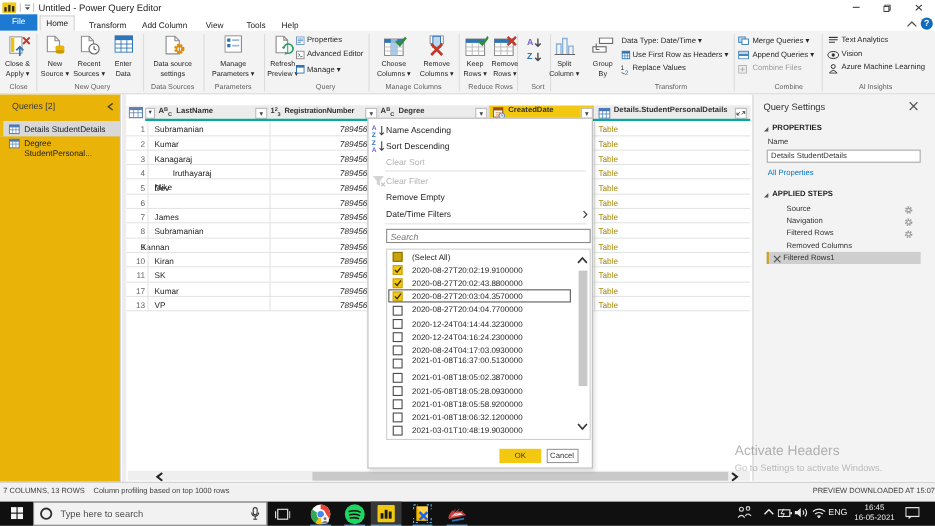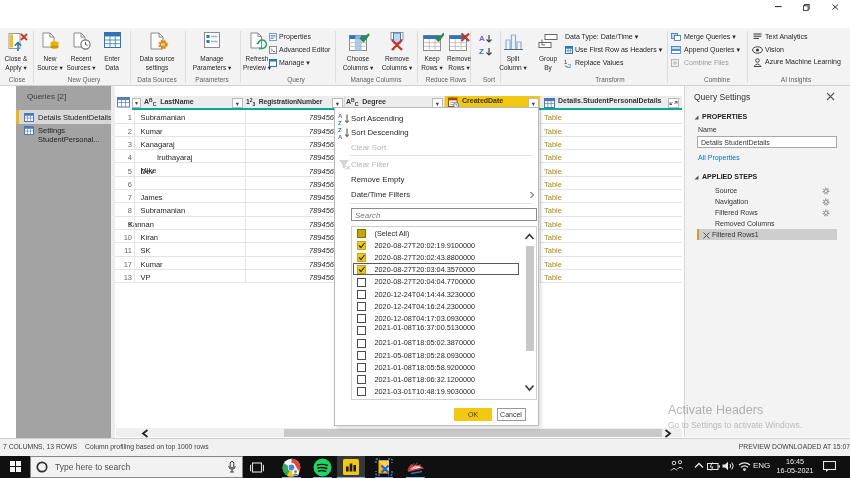--- a/index.html
+++ b/index.html
@@ -1,29 +1,57 @@
 <!DOCTYPE html>
 <html><head><meta charset="utf-8"><style>
 *{margin:0;padding:0;box-sizing:border-box}
 html,body{width:850px;height:478px;overflow:hidden;background:#fff;font-family:"Liberation Sans",sans-serif}
 .a{position:absolute}
 </style></head><body>
 <div class="a" style="left:0;top:0;width:850px;height:478px;background:#fff">
 
+<div class="a" style="left:0;top:0;width:850px;height:13px;background:#fff">
+ <svg class="a" style="left:2px;top:2px" width="13" height="10">
+        <rect x="0" y="0" width="13" height="10" rx="1" fill="#f2c811"></rect>
+        <rect x="2" y="4.5" width="2" height="4" fill="#252525"></rect>
+        <rect x="5.5" y="2.5" width="2" height="6" fill="#252525"></rect>
+        <rect x="9" y="3.5" width="2" height="5" fill="#252525"></rect>
+      </svg>
+ <div class="a" style="left:17.5px;top:2.5px;width:1px;height:8px;background:#c8c8c8"></div>
+ <svg class="a" style="left:22px;top:4px" width="6" height="6">
+        <path d="M0.5 0.5 L5.5 0.5" stroke="#444" stroke-width="1"></path>
+        <path d="M0.8 2.5 L3 5 L5.2 2.5 Z" fill="#444"></path>
+      </svg>
+ <div class="a" style="left:30px;top:2.5px;width:1px;height:8px;background:#c8c8c8"></div>
+ <div class="a" style="left:35px;top:2.2px;font-size:8.6px;color:#252525">Untitled - Power Query Editor</div>
+</div>
  <svg class="a" style="left:775px;top:6px" width="7" height="2">
       <rect width="6.5" height="1.1" fill="#333"></rect>
     </svg>
  <svg class="a" style="left:803px;top:4px" width="7" height="7">
       <rect x="1.6" y="0.5" width="4.6" height="4.6" fill="none" stroke="#333" stroke-width="0.9"></rect>
       <rect x="0.5" y="1.8" width="4.6" height="4.6" fill="#fff" stroke="#333" stroke-width="0.9"></rect>
     </svg>
  <svg class="a" style="left:832px;top:4px" width="7" height="6">
       <path d="M0.5 0.5 L6 5.5 M6 0.5 L0.5 5.5" stroke="#333" stroke-width="1"></path>
     </svg>
 
+<div class="a" style="left:0;top:13px;width:850px;height:15px;background:#fff">
+ <div class="a" style="left:0;top:0;width:34px;height:14.5px;background:#1d7ad3;color:#fff;font-size:7.5px;text-align:center;line-height:14px">File</div>
+ <div class="a" style="left:36px;top:0.5px;width:32px;height:14.5px;background:#f6f6f6;border:1px solid #d5d5d5;border-bottom:none;color:#222;font-size:7.5px;text-align:center;line-height:13.5px">Home</div>
+ <div class="a" style="left:81px;top:5px;font-size:7.5px;color:#222">Transform</div>
+ <div class="a" style="left:129px;top:5px;font-size:7.5px;color:#222">Add Column</div>
+ <div class="a" style="left:187px;top:5px;font-size:7.5px;color:#222">View</div>
+ <div class="a" style="left:224px;top:5px;font-size:7.5px;color:#222">Tools</div>
+ <div class="a" style="left:256px;top:5px;font-size:7.5px;color:#222">Help</div>
+ <svg class="a" style="left:824px;top:6px" width="10" height="6">
+        <path d="M1 5 L5 1 L9 5" stroke="#555" stroke-width="1.2" fill="none"></path>
+      </svg>
+ <div class="a" style="left:837px;top:3px;width:11px;height:11px;border-radius:50%;background:#0f6cbd;color:#fff;font-size:8px;font-weight:bold;text-align:center;line-height:11px">?</div>
+</div>
 <div class="a" style="left:0;top:28px;width:850px;height:58px;background:#f3f3f3;border-bottom:1px solid #d0d0d0">
 <div class="a" style="left:33px;top:3px;width:1px;height:52px;background:#dcdcdc"></div>
 <div class="a" style="left:130px;top:3px;width:1px;height:52px;background:#dcdcdc"></div>
 <div class="a" style="left:185px;top:3px;width:1px;height:52px;background:#dcdcdc"></div>
 <div class="a" style="left:240px;top:3px;width:1px;height:52px;background:#dcdcdc"></div>
 <div class="a" style="left:335px;top:3px;width:1px;height:52px;background:#dcdcdc"></div>
 <div class="a" style="left:417px;top:3px;width:1px;height:52px;background:#dcdcdc"></div>
 <div class="a" style="left:470px;top:3px;width:1px;height:52px;background:#dcdcdc"></div>
 <div class="a" style="left:500px;top:3px;width:1px;height:52px;background:#dcdcdc"></div>
 <div class="a" style="left:667px;top:3px;width:1px;height:52px;background:#dcdcdc"></div>
@@ -196,40 +224,40 @@
         <circle cx="5.5" cy="4" r="1.5" fill="#333"></circle>
       </svg>
 <div class="a" style="left:765px;top:18px;font-size:7px;color:#262626">Vision</div>
 <svg class="a" style="left:753px;top:30px" width="9" height="9">
         <circle cx="4.5" cy="2.5" r="1.8" fill="none" stroke="#333" stroke-width="0.9"></circle>
         <path d="M1 8.5 Q4.5 3.5 8 8.5 Z" fill="none" stroke="#333" stroke-width="0.9"></path>
       </svg>
 <div class="a" style="left:765px;top:30px;font-size:7px;color:#262626">Azure Machine Learning</div>
 </div>
 <div class="a" style="left:0;top:86px;width:850px;height:352px;background:#fff">
-<div class="a" style="left:16px;top:0;width:110px;height:352px;background:#a3a3a3;border-right:1px solid #d7d7d7">
+<div class="a" style="left:0;top:0;width:110px;height:352px;background:#eab308;border-right:1px solid #d7d7d7">
  <div class="a" style="left:11px;top:6px;font-size:8px;color:#3a3a3a">Queries [2]</div>
  <svg class="a" style="left:97px;top:7px" width="7" height="8">
           <path d="M5.5 1 L1.5 4 L5.5 7" stroke="#444" stroke-width="1.3" fill="none"></path>
         </svg>
  <div class="a" style="left:0;top:24px;width:110px;height:13.5px;background:#d8d8d8">
    <div class="a" style="left:0;top:0;width:3px;height:13.5px;background:#eab90c"></div>
  </div>
 <svg class="a" style="left:8px;top:26.5px" width="10" height="9">
           <rect x="0.5" y="0.5" width="9" height="8" fill="#fff" stroke="#4a7ab5" stroke-width="1"></rect>
           <rect x="0.5" y="0.5" width="9" height="2.3" fill="#4a7ab5"></rect>
           <path d="M0.5 5 H9.5 M3.5 2.8 V8.5 M6.5 2.8 V8.5" stroke="#4a7ab5" stroke-width="0.6"></path>
         </svg>
 <div class="a" style="left:22px;top:26.5px;font-size:7.5px;color:#222">Details StudentDetails</div>
 <svg class="a" style="left:8px;top:39.5px" width="10" height="9">
           <rect x="0.5" y="0.5" width="9" height="8" fill="#fff" stroke="#4a7ab5" stroke-width="1"></rect>
           <rect x="0.5" y="0.5" width="9" height="2.3" fill="#4a7ab5"></rect>
           <path d="M0.5 5 H9.5 M3.5 2.8 V8.5 M6.5 2.8 V8.5" stroke="#4a7ab5" stroke-width="0.6"></path>
         </svg>
-<div class="a" style="left:22px;top:40px;font-size:7.5px;color:#222">Settings StudentPersonal...</div>
+<div class="a" style="left:22px;top:40px;font-size:7.5px;color:#222">Degree StudentPersonal...</div>
 </div>
 <div class="a" style="left:111px;top:0;width:4px;height:352px;background:#ededed"></div>
 <div class="a" style="left:115px;top:0;width:567px;height:352px;background:#fff">
 <div class="a" style="left:0;top:10px;width:567px;height:12px;background:#ececec"></div>
 <div class="a" style="left:0;top:10px;width:18.5px;height:12px;background:#f7f7f7"></div>
 <svg class="a" style="left:1.5px;top:11px" width="14" height="11">
           <rect x="0.5" y="0.5" width="12" height="9.5" fill="#fff" stroke="#5b7fae" stroke-width="1"></rect>
           <rect x="0.5" y="0.5" width="12" height="2.6" fill="#5b7fae"></rect>
           <path d="M0.5 5.5 H12.5 M4.5 3 V10 M8.5 3 V10" stroke="#5b7fae" stroke-width="0.7"></path>
         </svg>
@@ -387,21 +415,21 @@
 <div class="a" style="left:284px;top:342.5px;width:378px;height:8px;background:#c9c9c9"></div>
 <svg class="a" style="left:663px;top:343px" width="9" height="9">
         <path d="M2.5 1 L7 4.5 L2.5 8" stroke="#222" stroke-width="1.8" fill="none"></path>
       </svg>
 <div class="a" style="left:334px;top:21px;width:205px;height:319px;background:#fff;border:1px solid #bbb;box-shadow:2px 2px 4px rgba(0,0,0,0.15)">
 <svg class="a" style="left:2.5px;top:4px" width="13" height="13">
           <text x="0" y="6" font-size="6" fill="#7b5cd6" font-weight="bold">A</text>
           <text x="0" y="12.5" font-size="6" fill="#2e75b6" font-weight="bold">Z</text>
           <path d="M9 2.5 L9 10.5 M7 8.6 L9 10.5 L11 8.6" stroke="#444" stroke-width="1" fill="none"></path>
         </svg>
-<div class="a" style="left:16px;top:6px;font-size:7.8px;color:#262626">Sort Ascending</div>
+<div class="a" style="left:16px;top:6px;font-size:7.8px;color:#262626">Name Ascending</div>
 <svg class="a" style="left:2.5px;top:18px" width="13" height="13">
           <text x="0" y="6" font-size="6" fill="#2e75b6" font-weight="bold">Z</text>
           <text x="0" y="12.5" font-size="6" fill="#7b5cd6" font-weight="bold">A</text>
           <path d="M9 2.5 L9 10.5 M7 8.6 L9 10.5 L11 8.6" stroke="#444" stroke-width="1" fill="none"></path>
         </svg>
 <div class="a" style="left:16px;top:20.3px;font-size:7.8px;color:#262626">Sort Descending</div>
 <div class="a" style="left:16px;top:34.7px;font-size:7.8px;color:#b4b4b4">Clear Sort</div>
 <div class="a" style="left:15px;top:46.5px;width:183px;height:1px;background:#e2e2e2"></div>
 <svg class="a" style="left:3px;top:51px" width="13" height="11">
           <path d="M1 1 L11 1 L7.5 5.5 L7.5 10 L4.5 8.5 L4.5 5.5 Z" fill="#d4d4d4"></path>
@@ -435,21 +463,21 @@
         </svg>
 <div class="a" style="left:39.5px;top:157.1px;font-size:7.3px;color:#262626">2020-08-27T20:03:04.3570000</div>
 <div class="a" style="left:17.5px;top:155.1px;width:166px;height:12.4px;border:1px solid #5a5a5a"></div>
 <div class="a" style="left:22px;top:169.5px;width:9px;height:9px;background:#fff;border:1px solid #4a4a4a"></div>
 <div class="a" style="left:39.5px;top:169.3px;font-size:7.3px;color:#262626">2020-08-27T20:04:04.7700000</div>
 <div class="a" style="left:22px;top:181.7px;width:9px;height:9px;background:#fff;border:1px solid #4a4a4a"></div>
 <div class="a" style="left:39.5px;top:181.5px;font-size:7.3px;color:#262626">2020-12-24T04:14:44.3230000</div>
 <div class="a" style="left:22px;top:193.9px;width:9px;height:9px;background:#fff;border:1px solid #4a4a4a"></div>
 <div class="a" style="left:39.5px;top:193.7px;font-size:7.3px;color:#262626">2020-12-24T04:16:24.2300000</div>
 <div class="a" style="left:22px;top:206.1px;width:9px;height:9px;background:#fff;border:1px solid #4a4a4a"></div>
-<div class="a" style="left:39.5px;top:205.9px;font-size:7.3px;color:#262626">2020-12-08T04:17:03.0930000</div>
+<div class="a" style="left:39.5px;top:205.9px;font-size:7.3px;color:#262626">2020-08-24T04:17:03.0930000</div>
 <div class="a" style="left:22px;top:218.3px;width:9px;height:9px;background:#fff;border:1px solid #4a4a4a"></div>
 <div class="a" style="left:39.5px;top:215px;font-size:7.3px;color:#262626">2021-01-08T16:37:00.5130000</div>
 <div class="a" style="left:22px;top:230.5px;width:9px;height:9px;background:#fff;border:1px solid #4a4a4a"></div>
 <div class="a" style="left:39.5px;top:230.3px;font-size:7.3px;color:#262626">2021-01-08T18:05:02.3870000</div>
 <div class="a" style="left:22px;top:242.7px;width:9px;height:9px;background:#fff;border:1px solid #4a4a4a"></div>
 <div class="a" style="left:39.5px;top:242.5px;font-size:7.3px;color:#262626">2021-05-08T18:05:28.0930000</div>
 <div class="a" style="left:22px;top:254.9px;width:9px;height:9px;background:#fff;border:1px solid #4a4a4a"></div>
 <div class="a" style="left:39.5px;top:254.7px;font-size:7.3px;color:#262626">2021-01-08T18:05:58.9200000</div>
 <div class="a" style="left:22px;top:267.1px;width:9px;height:9px;background:#fff;border:1px solid #4a4a4a"></div>
 <div class="a" style="left:39.5px;top:266.9px;font-size:7.3px;color:#262626">2021-01-08T18:06:32.1200000</div>

